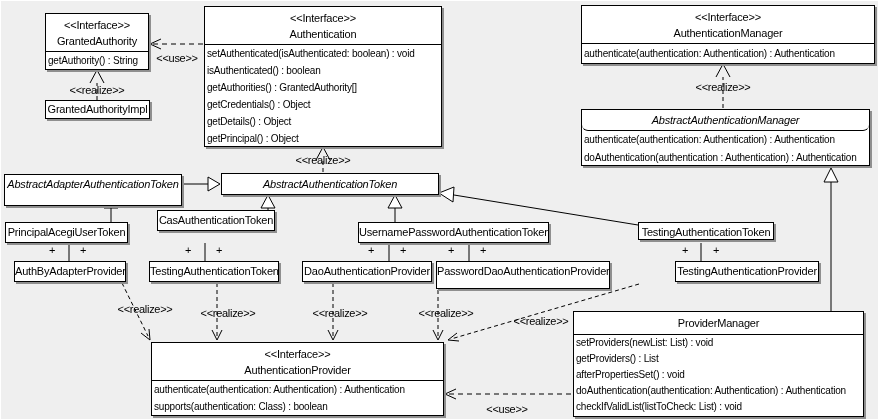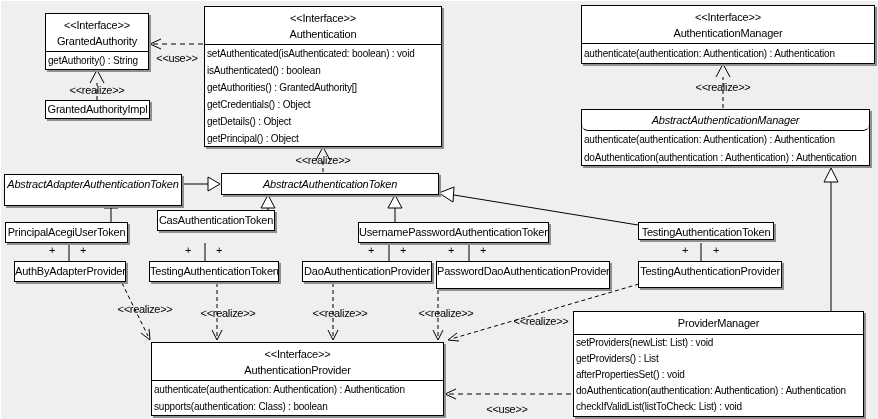--- a/index.html
+++ b/index.html
@@ -210,21 +210,21 @@
   </div>
   <div class="uml-class" style="left:148px;top:260px;width:130px;height:21px">
     <div class="hdr-none">TestingAuthenticationToken</div>
   </div>
   <div class="uml-class" style="left:301px;top:260px;width:130px;height:21px">
     <div class="hdr-none">DaoAuthenticationProvider</div>
   </div>
   <div class="uml-class" style="left:435px;top:260px;width:174px;height:28px">
     <div class="hdr-none">PasswordDaoAuthenticationProvider</div>
   </div>
-  <div class="uml-class" style="left:637px;top:260px;width:144px;height:27px">
+  <div class="uml-class" style="left:674px;top:260px;width:144px;height:21px">
     <div class="hdr-none">TestingAuthenticationProvider</div>
   </div>
 
   <div class="uml-class" style="left:150px;top:341px;width:293px;height:74px">
     <div class="hdr">
       <div class="stereo">&lt;&lt;Interface&gt;&gt;</div>
       <div class="cname">AuthenticationProvider</div>
     </div>
     <div class="methods">
       <div>authenticate(authentication: Authentication) : Authentication</div>

